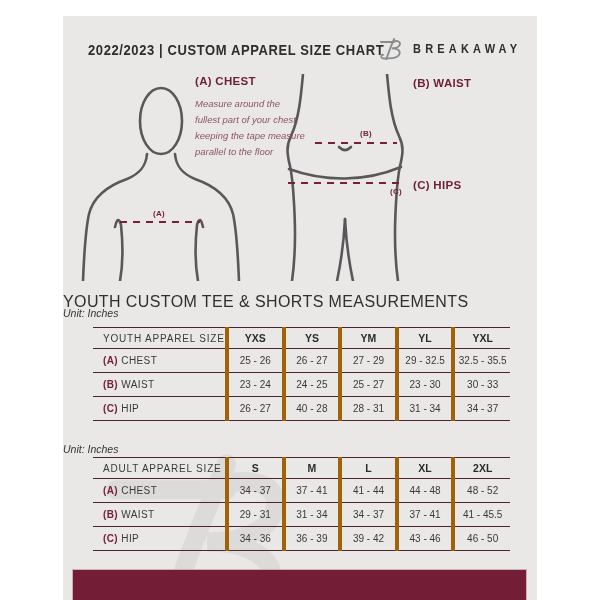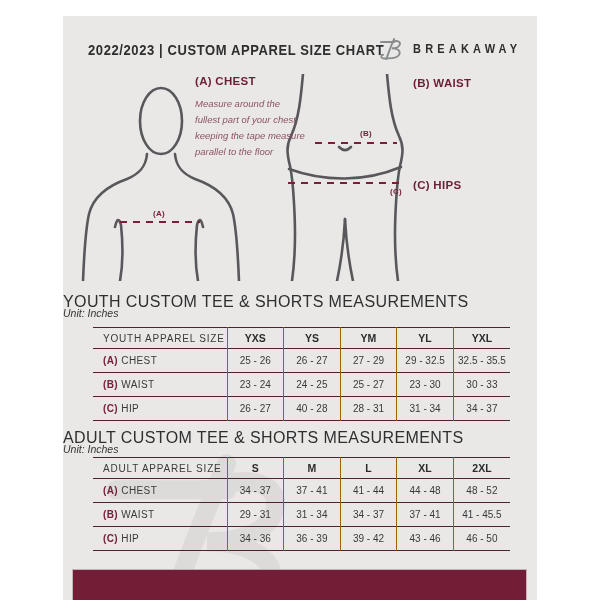--- a/index.html
+++ b/index.html
@@ -64,21 +64,21 @@
   .yt-title { top:277px; } .yt-unit { top:291px; }
   .at-title { top:413px; } .at-unit  { top:427px; }
   .tbl-wrap { position:absolute; left:30px; width:417px; }
   .yt-tbl { top:311px; } .at-tbl { top:441px; }
   table.ct { border-collapse:collapse; width:417px; table-layout:fixed;
              border-top:1.5px solid #4c2430; border-bottom:1.5px solid #4c2430; }
   .ct col.c-label { width:134px; }
   .ct col.c-size  { width:56.6px; }
   .ct tr { border-top:1.4px solid #4c2430; height:24px; }
   .ct thead tr { border-top:none; height:21px; }
-  .ct th, .ct td { border-left:1px solid #a16207; text-align:center; vertical-align:middle;
+  .ct th, .ct td { border-left:4px solid #a16207; text-align:center; vertical-align:middle;
                    font-size:10px; color:#39393a; font-weight:normal; background:transparent; }
   .ct th:first-child, .ct td:first-child { border-left:none; }
   .ct thead th.size-h { font-weight:bold; color:#2b2b2c; font-size:10.5px; }
   .ct .lbl-h { text-align:left; padding-left:10px; letter-spacing:0.8px; font-size:10px; color:#3a3a3b; }
   .ct .row-lbl { text-align:left; padding-left:10px; letter-spacing:0.4px; }
   .ct .row-key { font-weight:bold; color:#76203a; }
   
   .watermark { position:absolute; left:20px; top:415px; width:235px; height:235px; }
   .watermark path { fill:none; stroke:#dcdbda; stroke-width:2.9; stroke-linecap:round; }
   .footer-bar {
@@ -182,21 +182,20 @@
           <td>26 - 27</td>
           <td>40 - 28</td>
           <td>28 - 31</td>
           <td>31 - 34</td>
           <td>34 - 37</td>
         </tr>
       </tbody>
     </table>
   </div>
 
-  <div class="sec-title at-title">ADULT CUSTOM TEE &amp; SHORTS MEASUREMENTS</div>
   <div class="sec-unit at-unit">Unit: Inches</div>
   <div class="tbl-wrap at-tbl">
     <table class="ct">
       <colgroup>
           <col class="c-label">
           <col class="c-size">
           <col class="c-size">
           <col class="c-size">
           <col class="c-size">
           <col class="c-size">

